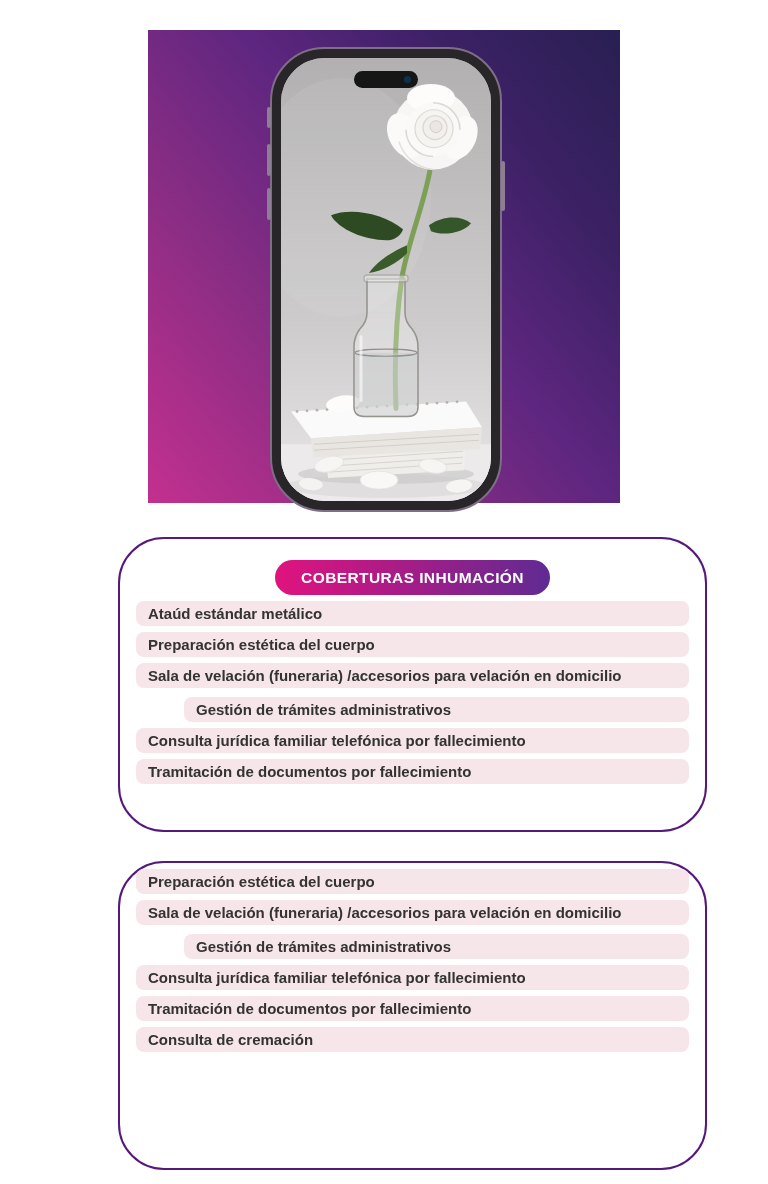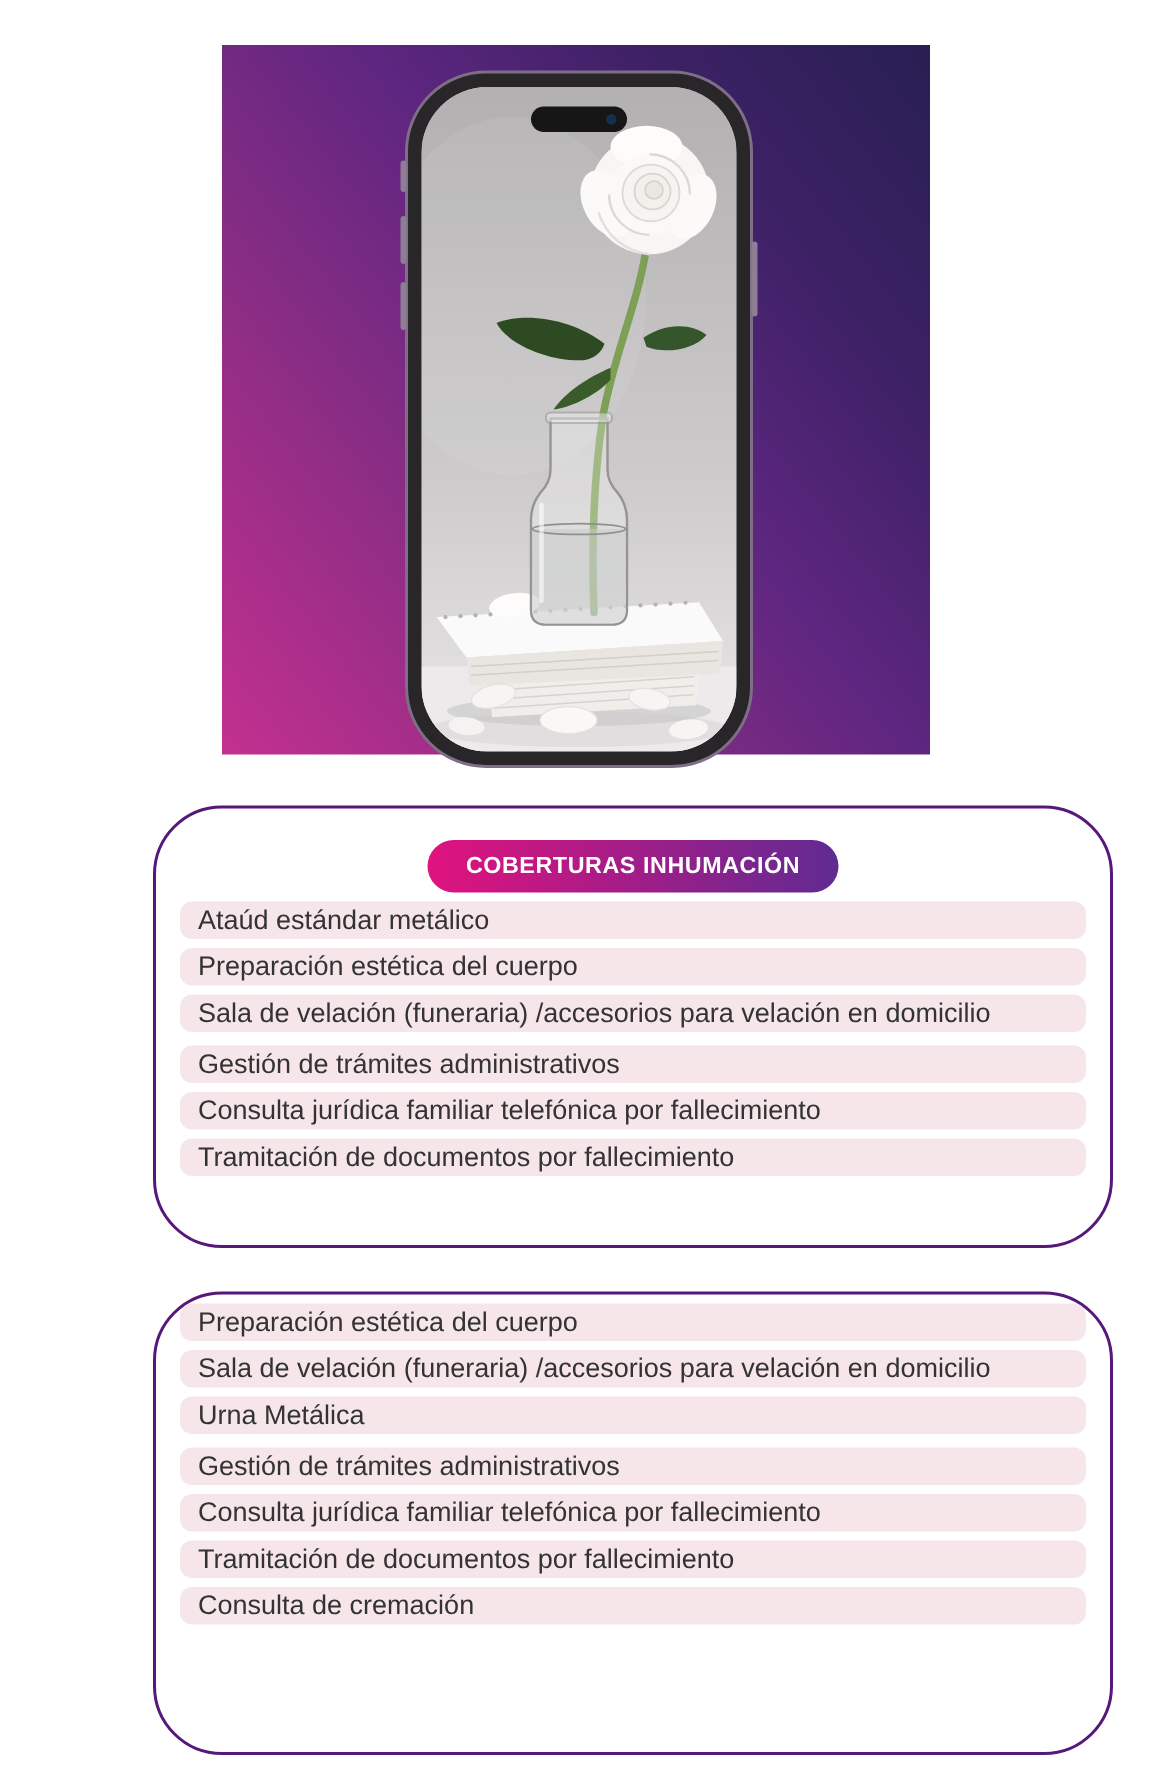--- a/index.html
+++ b/index.html
@@ -56,22 +56,22 @@
   }
   .side-btn { position: absolute; background: #8d7d95; border-radius: 2px; }
   .btn-mute    { left: -5px; top: 58px;  width: 4px; height: 21px; }
   .btn-volup   { left: -5px; top: 95px;  width: 4px; height: 32px; }
   .btn-voldown { left: -5px; top: 139px; width: 4px; height: 32px; }
   .btn-power   { right: -5px; top: 112px; width: 4px; height: 50px; }
 
   
   .card {
     position: absolute;
-    left: 102px;
-    width: 640px;
+    left: 118px;
+    width: 589px;
     background: #ffffff;
     border: 2px solid #56187a;
     border-radius: 46px;
   }
   .card-1 { top: 537px; height: 295px; }
   .card-2 { top: 861px; height: 309px; }
   .pill {
     position: relative;
     margin: 0 auto;
     width: max-content;
@@ -95,26 +95,26 @@
     padding: 0 16px;
   }
   .item {
     height: 25px;
     margin-bottom: 6px;
     background: #f6e5e9;
     border-radius: 8px;
     display: flex;
     align-items: center;
     padding-left: 12px;
-    font-size: 18px;
-    font-weight: 400;
+    font-size: 15px;
+    font-weight: 700;
     color: #333333;
     white-space: nowrap;
   }
-  .item.gap { margin-top: 9px; }
+  .item.gap { margin-top: 9px; margin-left: 48px; }
 </style>
 </head>
 <body>
 
 <div class="page">
 
   <div class="hero-gradient">
     <div class="phone">
       <span class="side-btn btn-mute"></span>
       <span class="side-btn btn-volup"></span>
@@ -221,21 +221,20 @@
       <li class="item gap">Gestión de trámites administrativos</li>
       <li class="item">Consulta jurídica familiar telefónica por fallecimiento</li>
       <li class="item">Tramitación de documentos por fallecimiento</li>
     </ul>
   </section>
 
   <section class="card card-2">
     <ul class="items">
       <li class="item">Preparación estética del cuerpo</li>
       <li class="item">Sala de velación (funeraria) /accesorios para velación en domicilio</li>
-      <li class="item">Urna Metálica</li>
       <li class="item gap">Gestión de trámites administrativos</li>
       <li class="item">Consulta jurídica familiar telefónica por fallecimiento</li>
       <li class="item">Tramitación de documentos por fallecimiento</li>
       <li class="item">Consulta de cremación</li>
     </ul>
   </section>
 
 </div>
 
 </body></html>

